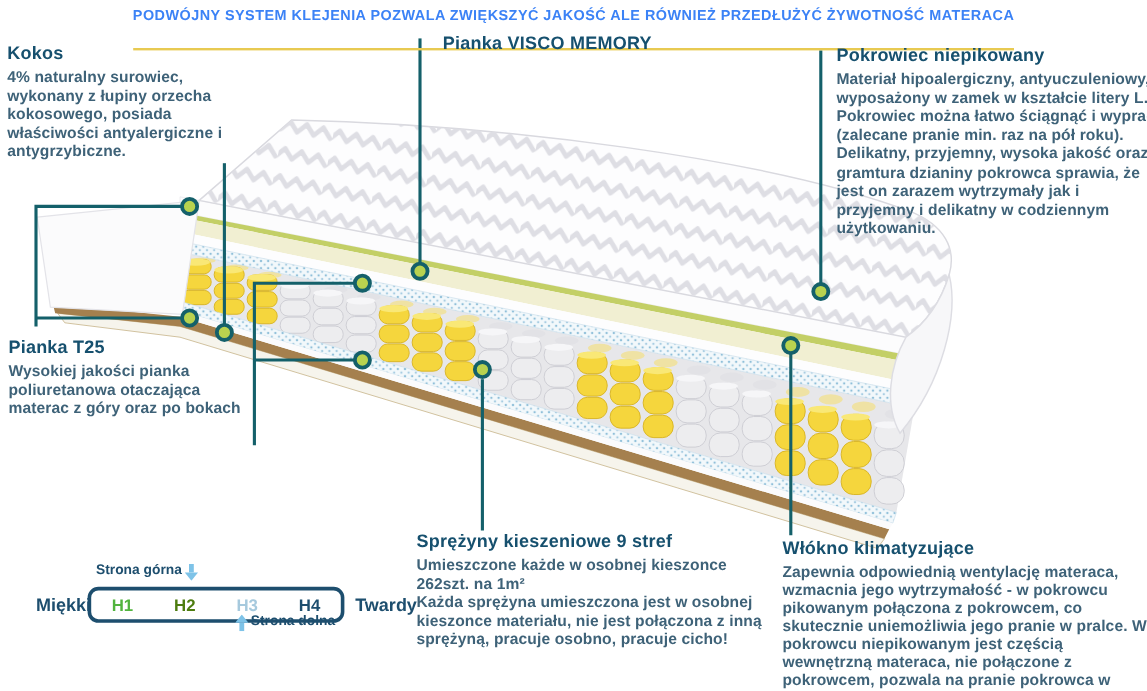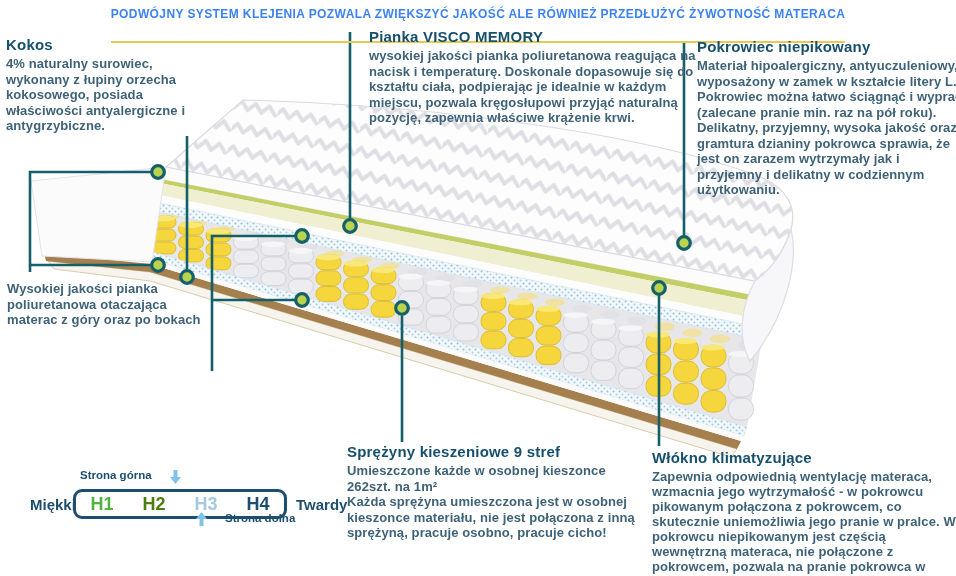--- a/index.html
+++ b/index.html
@@ -20,32 +20,32 @@
   .sec .body{color:#3E6278;font-size:13px;font-weight:bold;line-height:15.5px;margin:0;white-space:pre-line;letter-spacing:.1px;}
   .sec-kokos{left:6px;top:36px;width:182px;}
   .sec-visco{left:369px;top:28px;width:330px;}
   .sec-pokrowiec{left:697px;top:38px;width:268px;}
   .sec-t25{left:7px;top:281px;width:205px;}
   .sec-przekladka{left:120px;top:374px;width:300px;}
   .sec-sprezyny{left:347px;top:443px;width:300px;}
   .sec-wlokno{left:652px;top:449px;width:304px;}
   .sec-wlokno .body{line-height:15px;}
   
-  .note{position:absolute;display:flex;align-items:flex-start;gap:18px;color:#1D4E6E;font-size:11.5px;font-weight:bold;}
+  .note{position:absolute;display:flex;align-items:flex-start;gap:2px;color:#1D4E6E;font-size:11.5px;font-weight:bold;}
   .note-top{left:80px;top:469px;}
   .note-bottom{left:196px;top:512px;justify-content:center;}
   .scale-side{position:absolute;color:#1D4E6E;font-size:15px;font-weight:bold;}
   .scale-left{left:30px;top:496px;}
   .scale-right{left:296px;top:496px;}
   .scale-box{
     position:absolute;left:73px;top:489px;width:208px;height:24px;
     border:3px solid #1D4E6E;border-radius:9px;background:#fff;
     display:flex;align-items:center;justify-content:space-around;
   }
-  .scale-box b{font-size:18px;font-weight:bold;}
+  .scale-box b{font-size:14px;font-weight:bold;}
 </style>
 </head>
 <body>
 
 <div id="canvas">
 
   <svg id="art" viewBox="0 0 956 576" xmlns="http://www.w3.org/2000/svg">
     <defs>
       <pattern id="zigzag" width="42" height="23" patternUnits="userSpaceOnUse" patternTransform="rotate(11)">
         <path d="M-2,15 L5,7 L12,15 L19,7 L26,15 L33,7 L40,15" fill="none" stroke="#DEDEE4" stroke-width="4" stroke-linecap="round" stroke-linejoin="round"></path>
@@ -218,29 +218,29 @@
     <span>PODWÓJNY SYSTEM KLEJENIA POZWALA ZWIĘKSZYĆ JAKOŚĆ ALE RÓWNIEŻ PRZEDŁUŻYĆ ŻYWOTNOŚĆ MATERACA</span>
   </div>
 
   <div class="sec sec-kokos">
     <p class="title">Kokos</p>
     <p class="body">4% naturalny surowiec, wykonany z łupiny orzecha kokosowego, posiada właściwości antyalergiczne i antygrzybiczne.</p>
   </div>
 
   <div class="sec sec-visco">
     <p class="title">Pianka VISCO MEMORY</p>
-    <p class="body">wysokiej jakości pianka poliuretanowa reagująca na nacisk i temperaturę. Doskonale dopasowuje się do kształtu ciała, podpierając je idealnie w każdym miejscu, pozwala kręgosłupowi przyjąć naturalną pozycję, zapewnia właściwe krążenie krwi.</p>
   </div>
 
   <div class="sec sec-pokrowiec">
     <p class="title">Pokrowiec niepikowany</p>
     <p class="body">Materiał hipoalergiczny, antyuczuleniowy, wyposażony w zamek w kształcie litery L. Pokrowiec można łatwo ściągnąć i wyprać (zalecane pranie min. raz na pół roku). Delikatny, przyjemny, wysoka jakość oraz gramtura dzianiny pokrowca sprawia, że jest on zarazem wytrzymały jak i przyjemny i delikatny w codziennym użytkowaniu.</p>
   </div>
 
   <div class="sec sec-t25">
+    <p class="title">Pianka T25</p>
     <p class="body">Wysokiej jakości pianka poliuretanowa otaczająca materac z góry oraz po bokach</p>
   </div>
 
 
   <div class="sec sec-sprezyny">
     <p class="title">Sprężyny kieszeniowe 9 stref</p>
     <p class="body">Umieszczone każde w osobnej kieszonce
 262szt. na 1m²
 Każda sprężyna umieszczona jest w osobnej kieszonce materiału, nie jest połączona z inną sprężyną, pracuje osobno, pracuje cicho!</p>
   </div>

